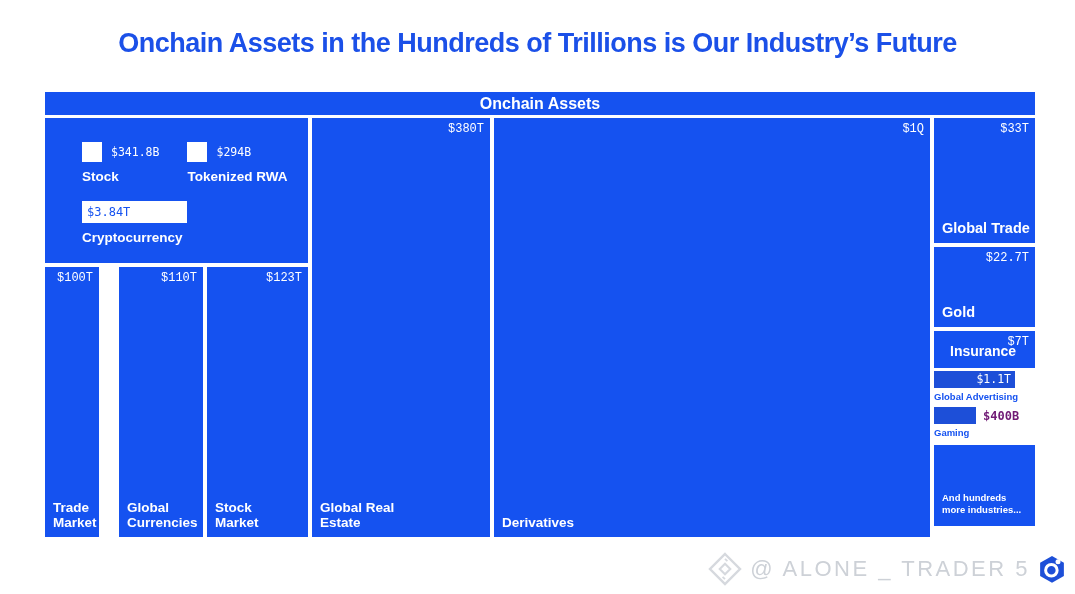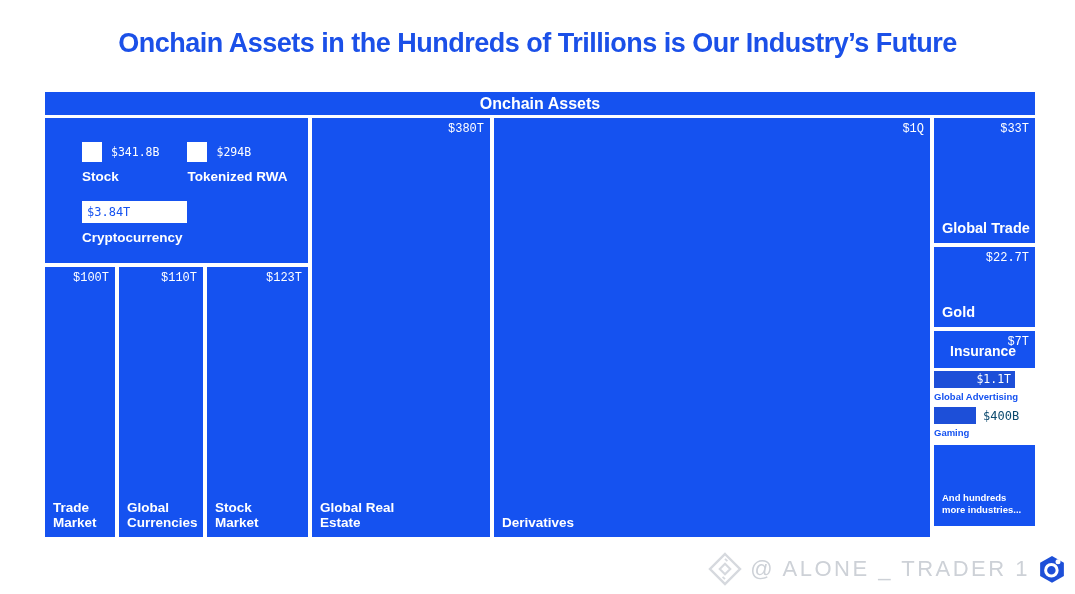--- a/index.html
+++ b/index.html
@@ -23,21 +23,21 @@
   .mini-lbl{font-weight:700;font-size:13.5px;margin-top:7px;}
   .crypto-box{margin-top:17px;width:105px;height:22px;background:#ffffff;
               color:#1552f0;font-family:"DejaVu Sans Mono",monospace;font-size:12px;
               line-height:22px;padding-left:5px;box-sizing:border-box;}
   
   .bar-blue{background:#1d4fd8;height:17px;}
   .bar-val-in{display:block;text-align:right;padding-right:4px;color:#ffffff;
               font-family:"DejaVu Sans Mono",monospace;font-size:11.5px;line-height:17px;}
   .tiny-lbl{font-weight:700;font-size:9.5px;color:#1552f0;margin-top:3px;}
   .gaming-row{display:flex;align-items:center;gap:7px;}
-  .bar-val-out{color:#0c4a6e;font-family:"DejaVu Sans Mono",monospace;font-size:12px;}
+  .bar-val-out{color:#701a75;font-family:"DejaVu Sans Mono",monospace;font-size:12px;font-weight:bold;}
   .more-lbl{position:absolute;left:8px;bottom:10px;font-weight:700;font-size:9.5px;
             line-height:1.25;max-width:80px;}
   .w60{max-width:62px;} .w80{max-width:90px;}
   
   .watermark{position:absolute;right:8px;top:551px;display:flex;align-items:center;gap:7px;}
   .wm-text{color:#cdd1d7;font-size:22px;letter-spacing:2.5px;white-space:nowrap;}
 </style>
 </head>
 <body>
 
@@ -65,21 +65,21 @@
             <span class="mini-val">$294B</span>
           </div>
           <div class="mini-lbl">Tokenized RWA</div>
         </div>
       </div>
       <div class="crypto-box">$3.84T</div>
       <div class="mini-lbl">Cryptocurrency</div>
     </div>
   </div>
 
-  <div class="cell" style="left:0;top:175px;width:70px;height:270px;">
+  <div class="cell" style="left:0;top:175px;width:54px;height:270px;">
     <span class="val">$100T</span>
     <span class="lbl w60">Trade Market</span>
   </div>
   <div class="cell" style="left:74px;top:175px;width:84px;height:270px;">
     <span class="val">$110T</span>
     <span class="lbl w60">Global Currencies</span>
   </div>
   <div class="cell" style="left:162px;top:175px;width:101px;height:270px;">
     <span class="val">$123T</span>
     <span class="lbl w60">Stock Market</span>
@@ -130,21 +130,21 @@
 </div>
 
 <div class="watermark">
   <span style="display:inline-flex;">
     <svg width="36" height="36" viewBox="0 0 24 24" fill="none">
       <path d="M12 2 L22 12 L12 22 L2 12 Z" stroke="#d6d9de" stroke-width="1.6"></path>
       <path d="M8.5 12 L12 8.5 L15.5 12 L12 15.5 Z" stroke="#d6d9de" stroke-width="1.4"></path>
       <path d="M12 5.2 L13.6 6.8 M12 18.8 L10.4 17.2" stroke="#d6d9de" stroke-width="1.2"></path>
     </svg>
   </span>
-  <span class="wm-text">@ ALONE _ TRADER 1</span>
+  <span class="wm-text">@ ALONE _ TRADER 5</span>
   <span style="display:inline-flex;">
     <svg width="30" height="30" viewBox="0 0 24 24">
       <path d="M12 1.5 L21.5 7 L21.5 17.5 L12 23 L2.5 17.5 L2.5 7 Z" fill="#1d4fd8"></path>
       <circle cx="11.5" cy="13" r="4.6" stroke="#ffffff" stroke-width="2.4" fill="none"></circle>
       <circle cx="16.8" cy="6.2" r="2" fill="#ffffff"></circle>
     </svg>
   </span>
 </div>
 
 </body></html>

